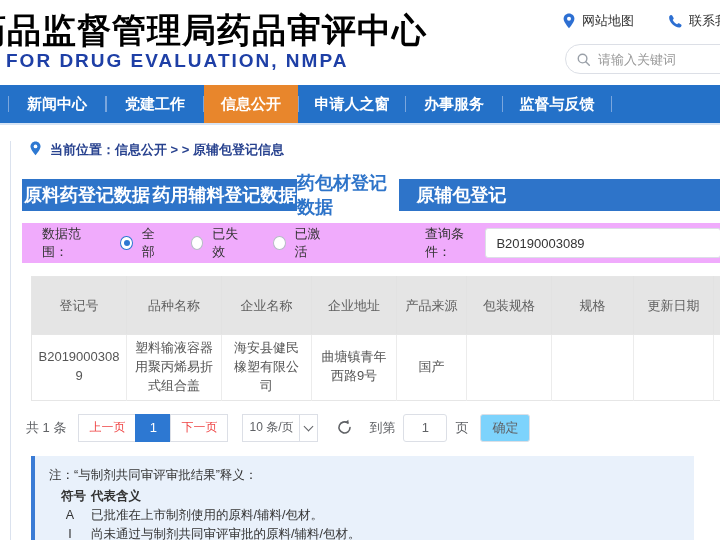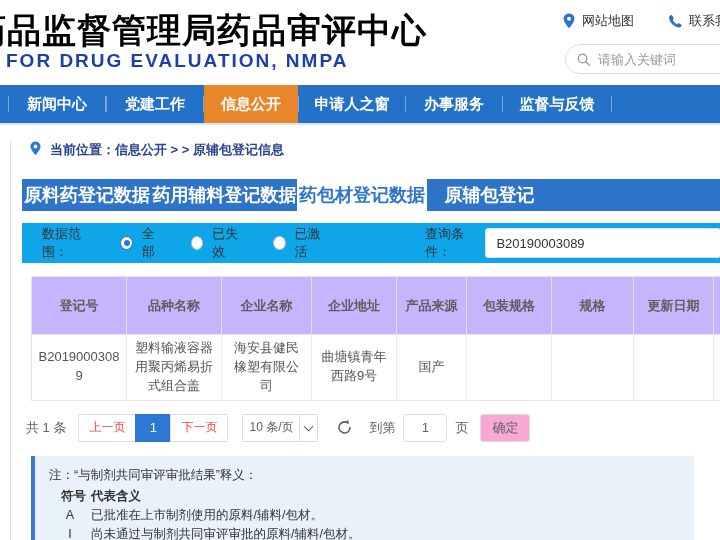--- a/index.html
+++ b/index.html
@@ -36,43 +36,43 @@
     min-height:413px; }
 
   .breadcrumb { margin-top:16px; padding-left:7px; display:flex; align-items:flex-start;
     gap:8px; font-size:13px; font-weight:bold; color:#28428f; height:20px; }
 
   
   .tabs { margin-top:18px; height:32px; background:#2e74c9; display:flex; width:710px; }
   .tab { display:flex; align-items:center; justify-content:center; color:#fff;
     font-size:18px; font-weight:bold; cursor:pointer; }
   .tab:nth-child(1){ width:130px; } .tab:nth-child(2){ width:145px; }
-  .tab:nth-child(3){ width:130px; } .tab:nth-child(4){ width:125px; }
+  .tab:nth-child(3){ width:102px; } .tab:nth-child(4){ width:125px; }
   .tab.active { background:#fff; color:#2e74c9; }
 
   
-  .filter { margin-top:12px; height:40px; background:#0ea5e9; width:699px;
+  .filter { margin-top:12px; height:40px; background:#f0abfc; width:699px;
     display:flex; align-items:center; font-size:13px; color:#333; padding-left:20px; }
   .radio-group { display:flex; align-items:center; gap:26px; margin-left:18px; }
   .radio { display:flex; align-items:center; gap:9px; cursor:pointer; }
   .radio-dot { width:14px; height:14px; border-radius:50%; border:1px solid #b6bcc6;
     background:#fff; position:relative; }
   .radio.checked .radio-dot { border-color:#2d78d2; }
   .radio.checked .radio-dot::after { content:""; position:absolute; left:3px; top:3px;
     width:6px; height:6px; border-radius:50%; background:#2d78d2; }
   .query-label { margin-left:96px; }
   .query-input { width:253px; height:30px; border:1px solid #dcdfe6; border-radius:3px;
     background:#fff; font-size:13px; color:#333; padding-left:10px; outline:none;
     font-family:inherit; }
 
   
   .table { margin:13px 0 0 9px; border-collapse:collapse; table-layout:fixed;
     width:742px; border:1px solid #e6e6e6; }
-  .table th { height:58px; background:#c4b5fd; color:#5f5f5f; font-size:13px;
-    font-weight:bold; border-right:1px solid #e2e2e2; border-bottom:1px solid #e6e6e6; }
+  .table th { height:58px; background:#e5e5e5; color:#5f5f5f; font-size:13px;
+    font-weight:normal; border-right:1px solid #e2e2e2; border-bottom:1px solid #e6e6e6; }
   .table td { height:64px; background:#fff; color:#555; font-size:13px; text-align:center;
     vertical-align:middle; border-right:1px solid #ececec; line-height:1.45;
     padding:4px 6px; word-break:break-all; }
   .c0{width:95px}.c1{width:95px}.c2{width:90px}.c3{width:85px}.c4{width:70px}
   .c5{width:85px}.c6{width:82px}.c7{width:80px}.c8{width:60px}
 
   
   .pager { margin:13px 9px 0 4px; display:flex; align-items:center; font-size:13px;
     color:#606266; height:28px; }
   .pg-total { margin-right:12px; }
@@ -89,21 +89,21 @@
     align-items:center; justify-content:center; }
   .chev { width:7px; height:7px; border-right:1.5px solid #606266;
     border-bottom:1.5px solid #606266; transform:rotate(45deg); margin-top:-3px; }
   .pg-refresh { margin-left:18px; cursor:pointer; display:flex; align-items:center; }
   .pg-goto-label { margin-left:16px; }
   .pg-goto-input { margin-left:8px; width:44px; height:28px; border:1px solid #dcdfe6;
     border-radius:3px; text-align:center; font-size:13px; color:#606266; outline:none;
     font-family:inherit; }
   .pg-goto-suffix { margin-left:8px; }
   .pg-confirm { margin-left:12px; height:28px; padding:0 11px; border:1px solid #dcdfe6;
-    border-radius:3px; background:#f9a8d4; font-size:13px; color:#606266; cursor:pointer;
+    border-radius:3px; background:#7dd3fc; font-size:13px; color:#606266; cursor:pointer;
     font-family:inherit; }
 
   
   .note { margin:14px 0 0 9px; width:663px; background:#e9f1fb;
     border-left:4px solid #3a7bd5; padding:9px 14px 10px 14px; font-size:12.5px;
     color:#333; }
   .note-title { line-height:20px; }
   .note-head { display:flex; font-weight:bold; line-height:19px; margin-top:2px; }
   .note-row { display:flex; line-height:19px; }
   .note-sym { width:42px; text-align:center; flex:none; }

